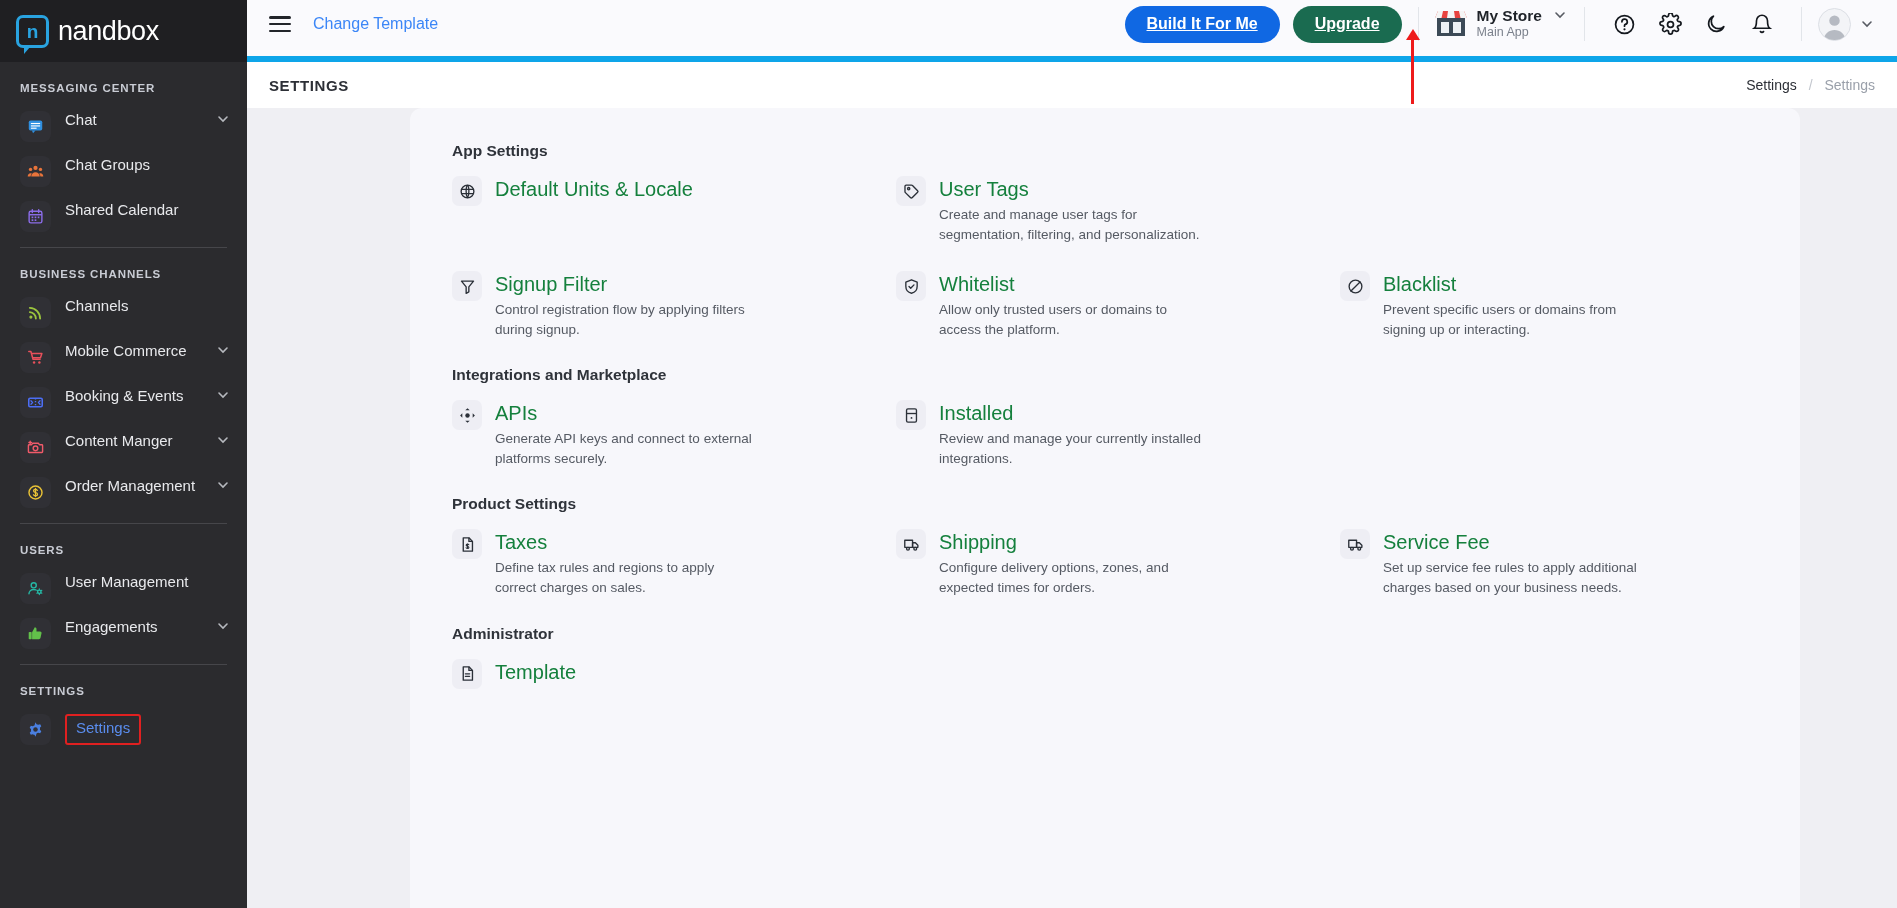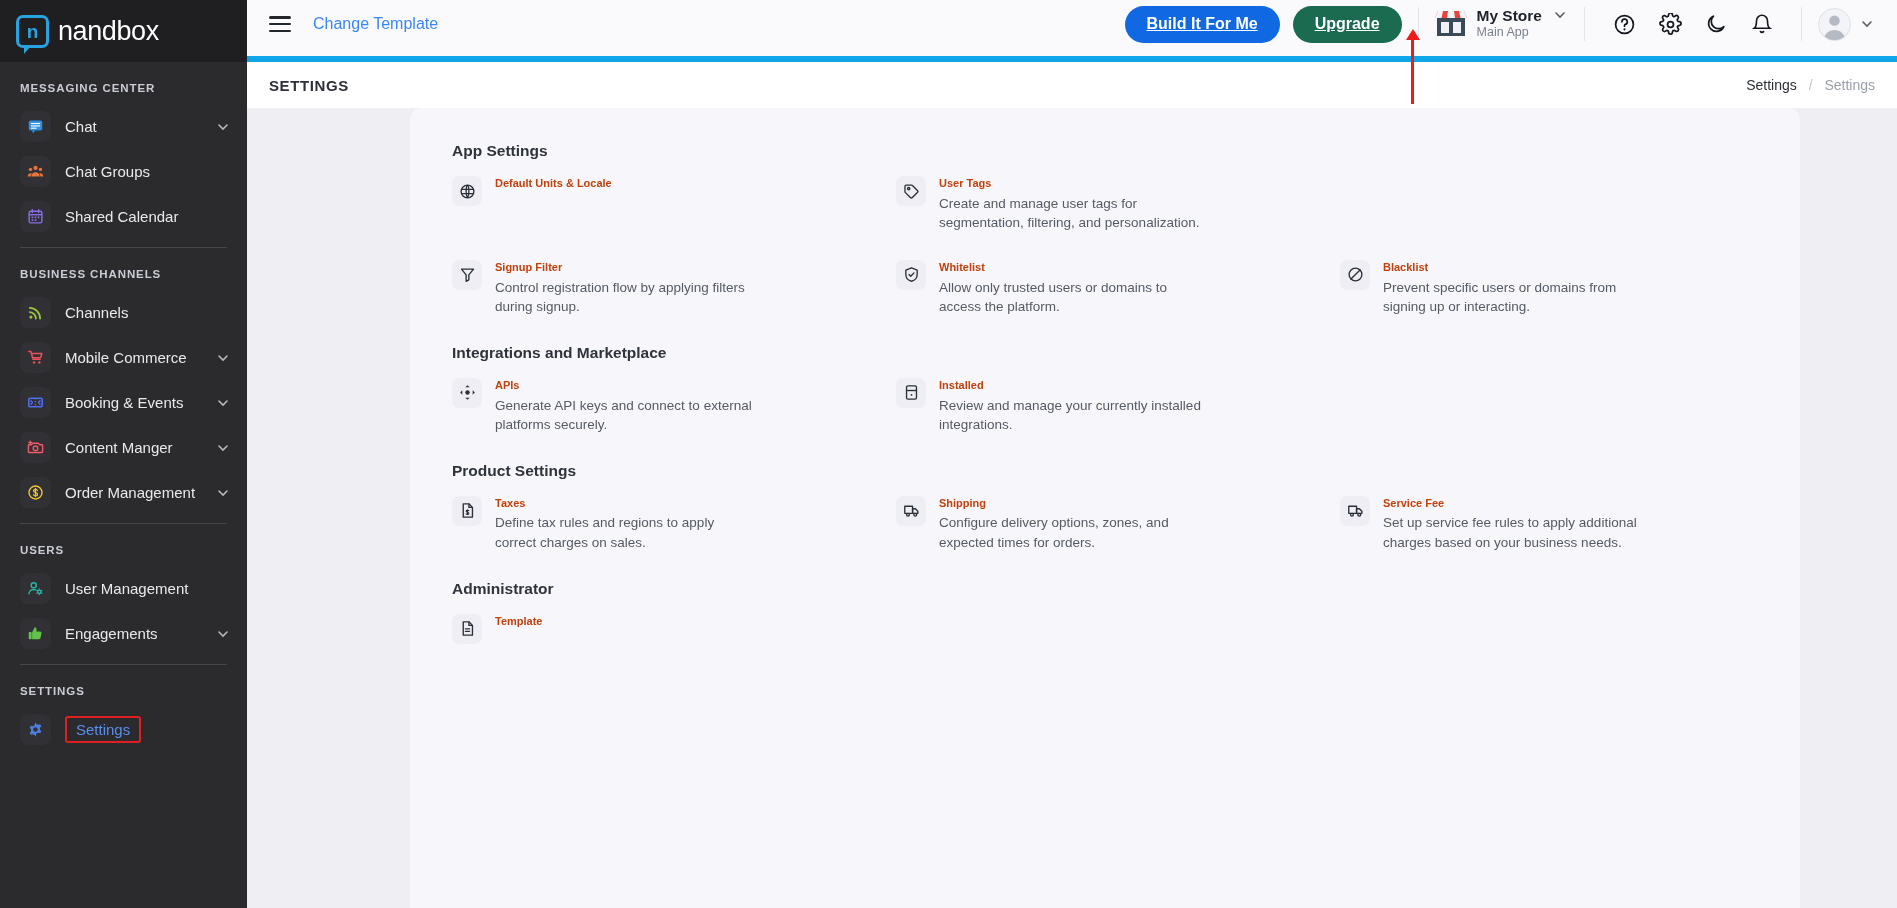--- a/index.html
+++ b/index.html
@@ -33,21 +33,21 @@
   }
   .logo-text { color: #fff; font-size: 27px; letter-spacing: -0.4px; }
 
   .nav { flex: 1; padding: 0 0 10px 0; overflow: hidden; }
   .nav-divider { height: 1px; background: #46464a; margin: 8px 20px 0 20px; }
   .nav-section {
     color: #c9ccd4; font-size: 11.5px; font-weight: 700; letter-spacing: 0.9px;
     padding: 20px 0 10px 20px;
   }
   .nav-item {
-    display: flex; align-items: center; gap: 14px;
+    display: flex; gap: 14px;
     padding: 7px 16px 7px 20px; cursor: pointer; position: relative;
   }
   .nav-icon {
     width: 31px; height: 31px; min-width: 31px; border-radius: 8px;
     background: #303035; display: flex; align-items: center; justify-content: center;
   }
   .nav-icon svg { display: block; }
   .nav-label { color: #e8e9ec; font-size: 15px; flex: 1; white-space: nowrap; }
   .chev { width: 16px; height: 16px; opacity: .85; }
   .nav-label.highlight {
@@ -116,21 +116,21 @@
   }
   .sec-title { font-size: 15.5px; font-weight: 700; color: #2f333a; margin: 0 0 16px 0; }
   .sec { margin-bottom: 27px; }
   .grid { display: grid; grid-template-columns: repeat(3, 1fr); column-gap: 26px; row-gap: 18px; }
   .tile { display: flex; gap: 13px; align-items: flex-start; }
   .tile-ico {
     width: 30px; height: 30px; min-width: 30px; border-radius: 7px; background: #eeeef4;
     display: flex; align-items: center; justify-content: center;
   }
   .tile-body { padding-top: 1px; }
-  .tile-title { font-size: 11px; font-weight: 700; color: #c2410c; cursor: pointer; line-height: 1.25; }
+  .tile-title { font-size: 20px; font-weight: 400; color: #15803d; cursor: pointer; line-height: 1.25; }
   .tile-desc { font-size: 13.5px; color: #555a63; line-height: 1.45; margin-top: 3px; max-width: 262px; }
 
   
   .arrow {
     position: absolute; left: 1411px; top: 38px; width: 3px; height: 66px;
     background: #ee1b1b; z-index: 40;
   }
   .arrow::before {
     content: ""; position: absolute; top: -9px; left: -5.5px;
     width: 0; height: 0; border-left: 7px solid transparent;

